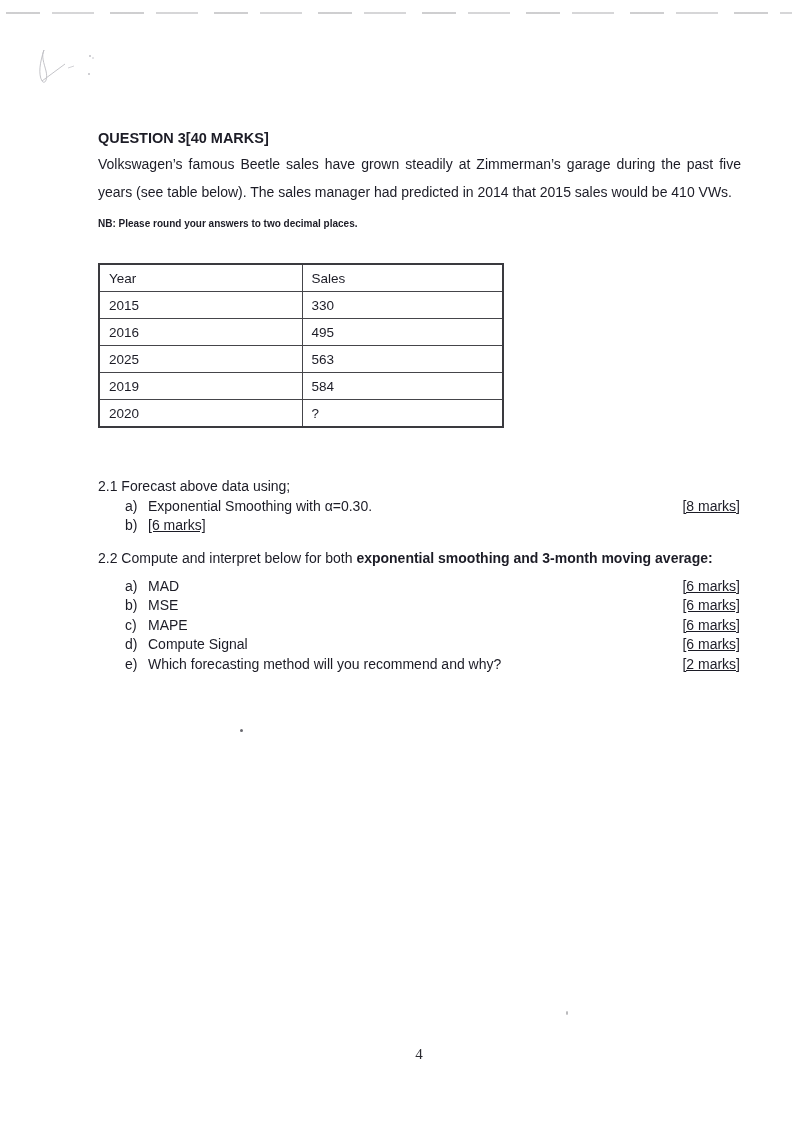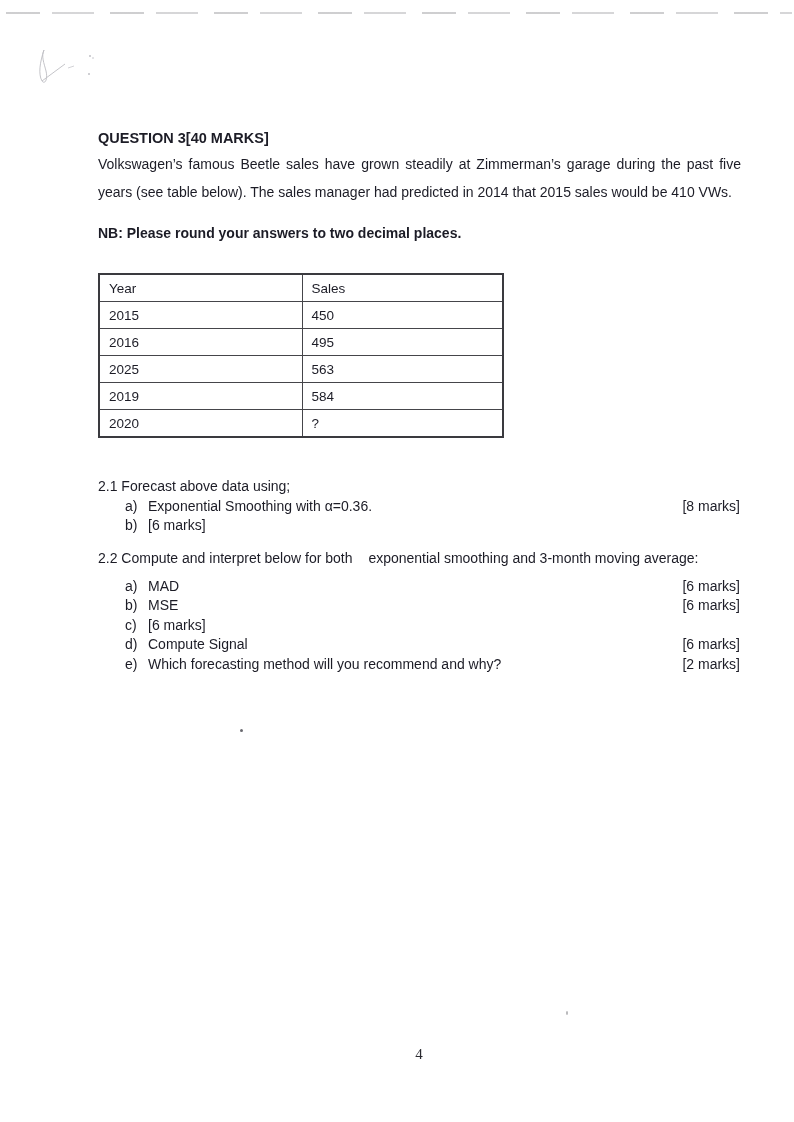--- a/index.html
+++ b/index.html
@@ -30,48 +30,48 @@
   .header{
     position:absolute;left:98px;right:54px;top:110px;
     display:flex;justify-content:flex-start;
     font-weight:bold;font-size:14.5px;margin-top:20px;
   }
   .para{
     position:absolute;left:98px;right:53px;top:150px;
     font-size:14px;line-height:28px;text-align:justify;
   }
   .nb{
-    position:absolute;left:98px;right:54px;top:225px;
-    font-weight:bold;font-size:14px;
+    position:absolute;left:98px;right:54px;top:218px;
+    font-weight:bold;font-size:10px;
   }
 
   table.data{
-    position:absolute;left:98px;top:273px;
+    position:absolute;left:98px;top:263px;
     width:406px;border-collapse:collapse;
     font-size:13.5px;table-layout:fixed;
     border:2px solid #3a3a3f;
   }
   table.data td{
     border:1px solid #45454a;
     height:26px;padding:0 0 0 9px;vertical-align:middle;
   }
   table.data col.c1{width:203px;}
 
   .q-block{
     position:absolute;left:98px;right:54px;
     font-size:14px;line-height:19.6px;
   }
   .q21{top:477px;}
   .q22{top:549px;}
   .q22 .items{margin-top:8px;}
   .item{display:flex;padding-left:27px;}
   .item .lbl{width:23px;flex:0 0 23px;}
   .item .txt{flex:1;}
-  .item .mk{text-align:right;white-space:nowrap;}
-  .bold{font-weight:normal;margin-left:12px;}
+  .item .mk{text-align:right;white-space:nowrap;text-decoration:underline;}
+  .bold{font-weight:bold;}
 
   .pagenum{
     position:absolute;left:98px;right:54px;top:1046px;
     text-align:center;
     font-family:"Liberation Serif",serif;
     font-size:15px;color:#2a2a30;
   }
 </style>
 </head>
 <body>
@@ -106,21 +106,21 @@
         <col class="c1">
         <col>
       </colgroup>
     <tbody>
       <tr>
         <td>Year</td>
         <td>Sales</td>
       </tr>
       <tr>
         <td>2015</td>
-        <td>450</td>
+        <td>330</td>
       </tr>
       <tr>
         <td>2016</td>
         <td>495</td>
       </tr>
       <tr>
         <td>2025</td>
         <td>563</td>
       </tr>
       <tr>
@@ -131,21 +131,21 @@
         <td>2020</td>
         <td>?</td>
       </tr>
     </tbody>
   </table>
 
   <div class="q-block q21">
     <div>2.1 Forecast above data using;</div>
     <div class="item">
       <span class="lbl">a)</span>
-      <span class="txt">Exponential Smoothing with α=0.36.</span>
+      <span class="txt">Exponential Smoothing with α=0.30.</span>
       <span class="mk">[8 marks]</span>
     </div>
     <div class="item">
       <span class="lbl">b)</span>
       <span class="mk">[6 marks]</span>
     </div>
   </div>
 
   <div class="q-block q22">
     <div>
@@ -157,20 +157,21 @@
         <span class="txt">MAD</span>
         <span class="mk">[6 marks]</span>
       </div>
       <div class="item">
         <span class="lbl">b)</span>
         <span class="txt">MSE</span>
         <span class="mk">[6 marks]</span>
       </div>
       <div class="item">
         <span class="lbl">c)</span>
+        <span class="txt">MAPE</span>
         <span class="mk">[6 marks]</span>
       </div>
       <div class="item">
         <span class="lbl">d)</span>
         <span class="txt">Compute Signal</span>
         <span class="mk">[6 marks]</span>
       </div>
       <div class="item">
         <span class="lbl">e)</span>
         <span class="txt">Which forecasting method will you recommend and why?</span>

